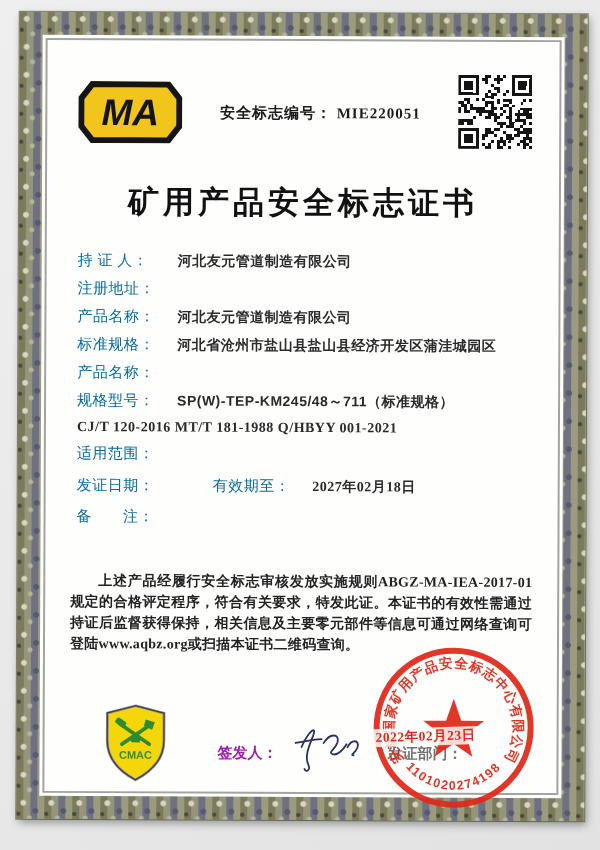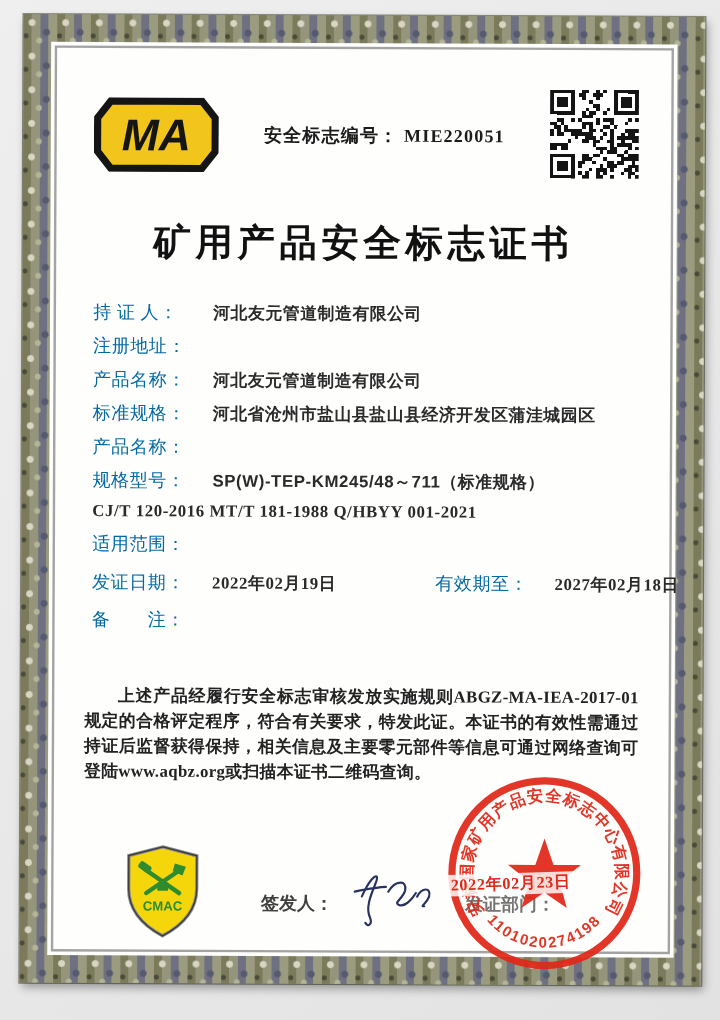--- a/index.html
+++ b/index.html
@@ -58,21 +58,21 @@
   
   .statement{
     margin-top:44px;padding:0 2px;
     font-size:14px;font-weight:bold;color:#222;line-height:1.5;
     text-align:justify;text-indent:2em;letter-spacing:.3px;
   }
   
   .footer{position:relative;margin-top:24px;height:180px;}
   .cmac{position:absolute;left:36px;top:24px;width:64px;height:82px;}
   .signrow{position:absolute;left:150px;top:52px;display:flex;align-items:center;}
-  .signlabel{font-size:15px;font-weight:bold;color:#404040;white-space:nowrap;}
+  .signlabel{font-size:15px;font-weight:bold;color:#a21caf;white-space:nowrap;}
   .signature{width:84px;height:58px;margin:0 8px;margin-top:-14px;}
   .deptlabel{font-size:15px;font-weight:bold;color:#737373;white-space:nowrap;margin-left:10px;}
   .seal{position:absolute;right:-6px;top:-38px;width:172px;height:172px;}
   .seal svg{position:absolute;inset:0;opacity:.93;}
   .seal-date{
     position:absolute;left:6px;top:86px;
     font-size:13.5px;font-weight:bold;color:#e02818;
     background:rgba(255,255,255,.82);padding:0 2px;letter-spacing:.5px;
     transform:rotate(-2deg);white-space:nowrap;
   }
@@ -327,21 +327,20 @@
             <span class="fvalue">SP(W)-TEP-KM245/48～711（标准规格）</span>
           </div>
           <div class="frow wide">
             <span class="fvalue">CJ/T 120-2016 MT/T 181-1988 Q/HBYY 001-2021</span>
           </div>
           <div class="frow">
             <span class="flabel">适用范围：</span>
           </div>
           <div class="frow dates">
             <span class="flabel">发证日期：</span>
-            <span class="fvalue">2022年02月19日</span>
             <span class="flabel valid">有效期至：</span>
             <span class="fvalue">2027年02月18日</span>
           </div>
           <div class="frow remark">
             <span class="flabel">备　　注：</span>
           </div>
         </div>
 
         <div class="statement">上述产品经履行安全标志审核发放实施规则ABGZ-MA-IEA-2017-01规定的合格评定程序，符合有关要求，特发此证。本证书的有效性需通过持证后监督获得保持，相关信息及主要零元部件等信息可通过网络查询可登陆www.aqbz.org或扫描本证书二维码查询。</div>
 

